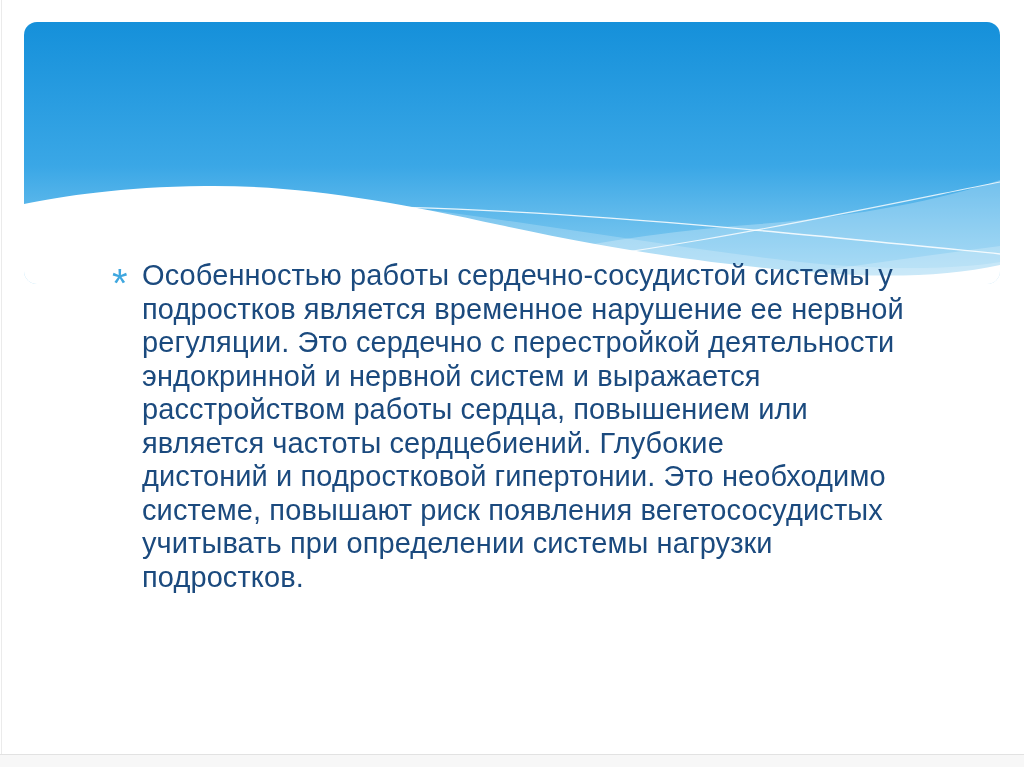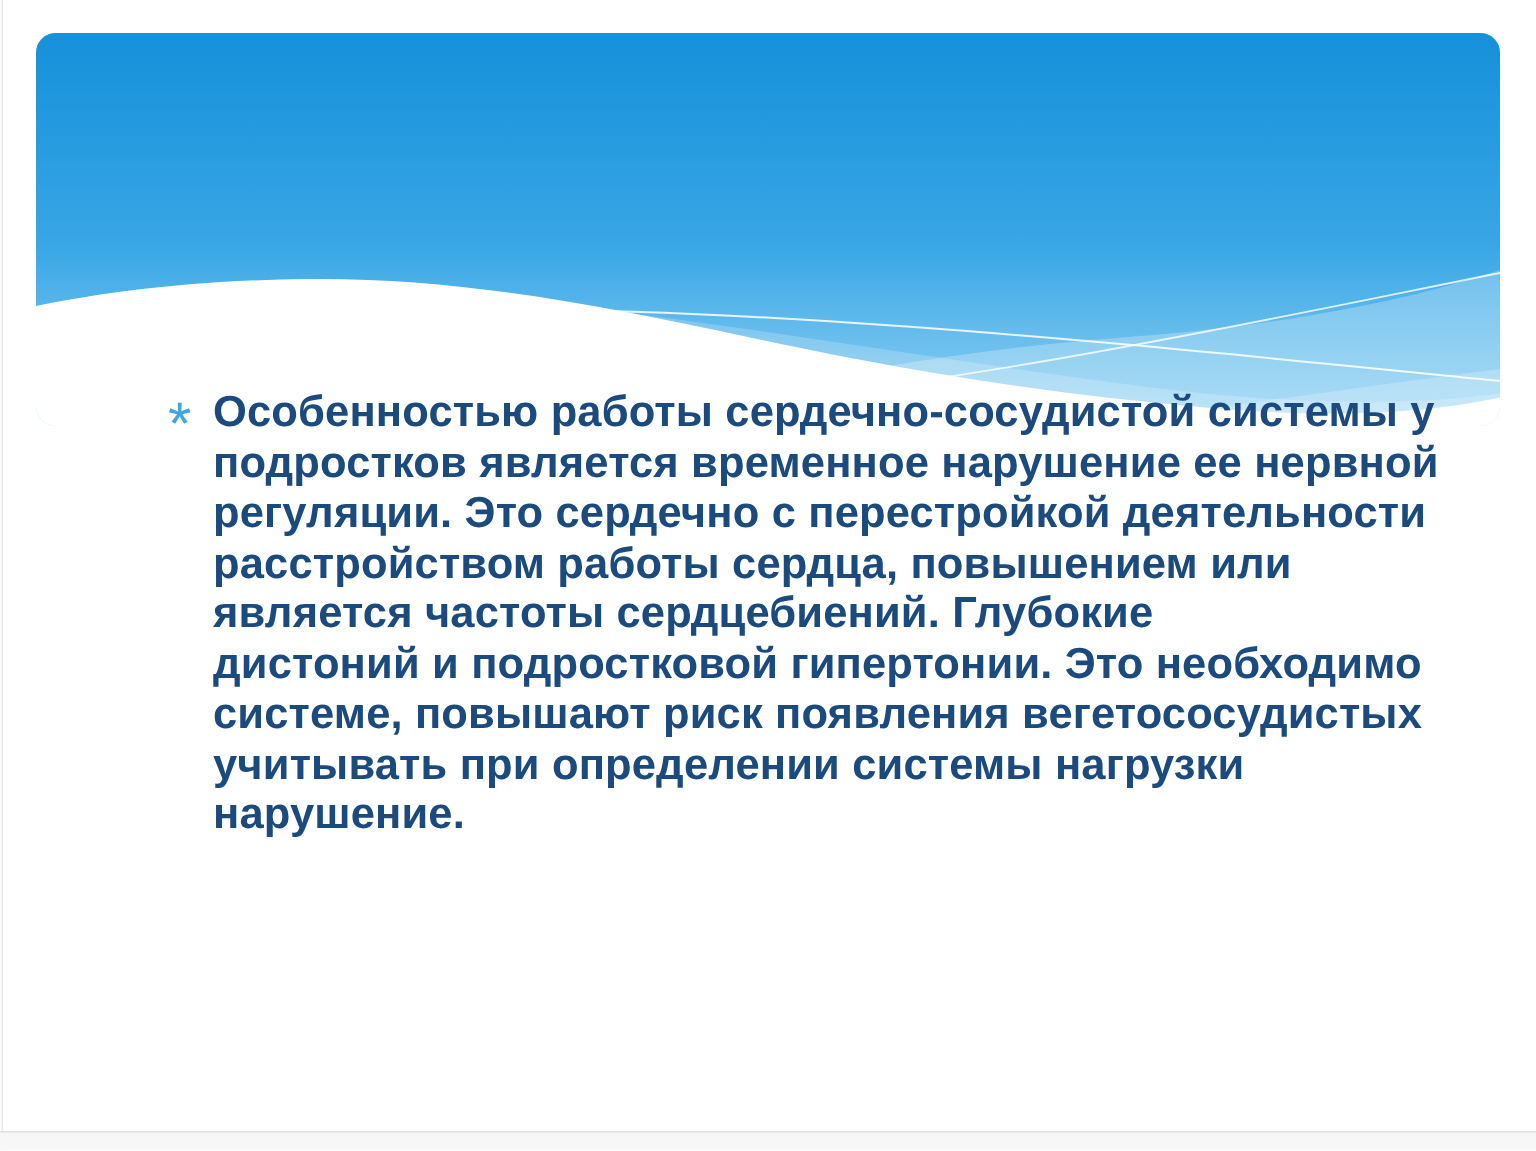--- a/index.html
+++ b/index.html
@@ -28,21 +28,20 @@
     left: 142px;
     top: 259px;
     width: 810px;
   }
   .text-line {
     font-size: 29px;
     line-height: 33.5px;
     color: var(--text-color, #1b4a7e);
     white-space: nowrap;
     letter-spacing: 0.1px;
-    font-weight: bold;
   }
   .bullet {
     position: absolute;
     left: 112px;
     top: 263px;
     font-size: 40px;
     line-height: 1;
     color: var(--bullet-color, #3fa7df);
   }
   .edge-left {
@@ -94,23 +93,24 @@
       <path fill="#ffffff" d="M 24,204 C 64,196 120,187 205,186 C 300,185 390,201 500,225 C 630,253 730,266 820,273 C 890,278 950,276 1000,265 L 1000,330 L 24,330 Z"></path>
     </g>
   </svg>
 
   <span class="bullet">*</span>
 
   <div class="text-block">
       <div class="text-line">Особенностью работы сердечно-сосудистой системы у</div>
       <div class="text-line">подростков является временное нарушение ее нервной</div>
       <div class="text-line">регуляции. Это сердечно с перестройкой деятельности</div>
+      <div class="text-line">эндокринной и нервной систем и выражается</div>
       <div class="text-line">расстройством работы сердца, повышением или</div>
       <div class="text-line">является частоты сердцебиений. Глубокие</div>
       <div class="text-line">дистоний и подростковой гипертонии. Это необходимо</div>
       <div class="text-line">системе, повышают риск появления вегетососудистых</div>
       <div class="text-line">учитывать при определении системы нагрузки</div>
-      <div class="text-line">нарушение.</div>
+      <div class="text-line">подростков.</div>
     </div>
 
   <div class="edge-left"></div>
   <div class="edge-bottom"></div>
 </div>
 
 </body></html>

